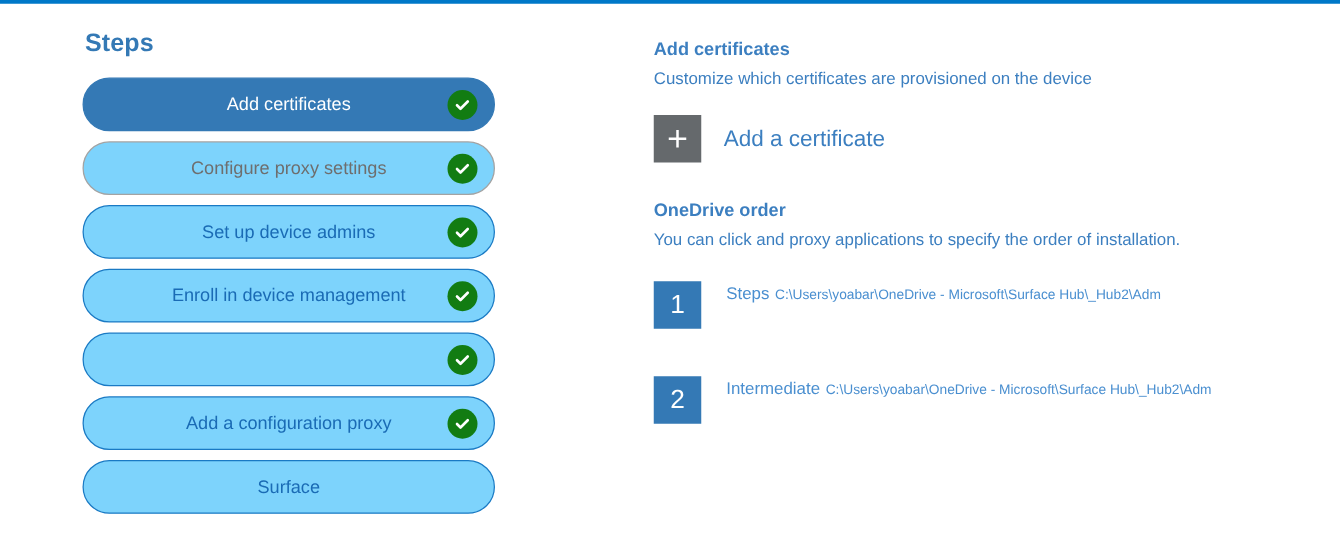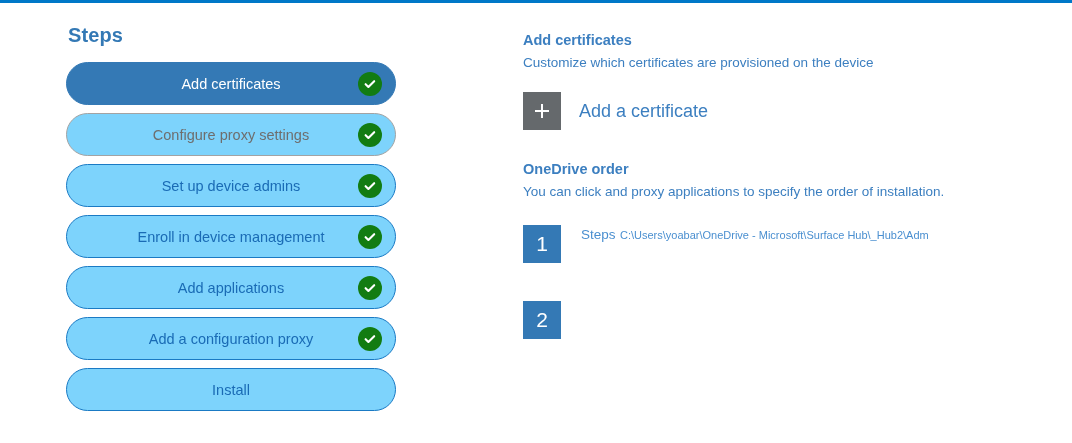--- a/index.html
+++ b/index.html
@@ -204,39 +204,38 @@
       <div class="step-btn">
         <span class="step-label">Enroll in device management</span>
         <span class="check-badge">
           <svg width="14" height="14" viewBox="0 0 14 14">
               <path d="M2.6 7.2 L5.4 10 L11.2 4.2" stroke="#ffffff" stroke-width="2.1" fill="none" stroke-linecap="round" stroke-linejoin="round"></path>
             </svg>
         </span>
       </div>
 
       <div class="step-btn">
-        <span class="step-label">Add applications</span>
         <span class="check-badge">
           <svg width="14" height="14" viewBox="0 0 14 14">
               <path d="M2.6 7.2 L5.4 10 L11.2 4.2" stroke="#ffffff" stroke-width="2.1" fill="none" stroke-linecap="round" stroke-linejoin="round"></path>
             </svg>
         </span>
       </div>
 
       <div class="step-btn">
         <span class="step-label">Add a configuration proxy</span>
         <span class="check-badge">
           <svg width="14" height="14" viewBox="0 0 14 14">
               <path d="M2.6 7.2 L5.4 10 L11.2 4.2" stroke="#ffffff" stroke-width="2.1" fill="none" stroke-linecap="round" stroke-linejoin="round"></path>
             </svg>
         </span>
       </div>
 
       <div class="step-btn">
-        <span class="step-label">Install</span>
+        <span class="step-label">Surface</span>
       </div>
 
     </div>
   </div>
 
   <div class="detail-pane">
 
     <div class="section-head">Add certificates</div>
     <div class="section-sub">Customize which certificates are provisioned on the device</div>
 
@@ -259,20 +258,24 @@
         <div class="order-item">
           <span class="order-num">1</span>
           <span class="order-text">
             <span class="order-name">Steps</span>
             <span class="order-path">C:\Users\yoabar\OneDrive - Microsoft\Surface Hub\_Hub2\Adm</span>
           </span>
         </div>
 
         <div class="order-item">
           <span class="order-num">2</span>
+          <span class="order-text">
+            <span class="order-name">Intermediate</span>
+            <span class="order-path">C:\Users\yoabar\OneDrive - Microsoft\Surface Hub\_Hub2\Adm</span>
+          </span>
         </div>
 
       </div>
     </div>
 
   </div>
 
 </div>
 
 </body></html>

